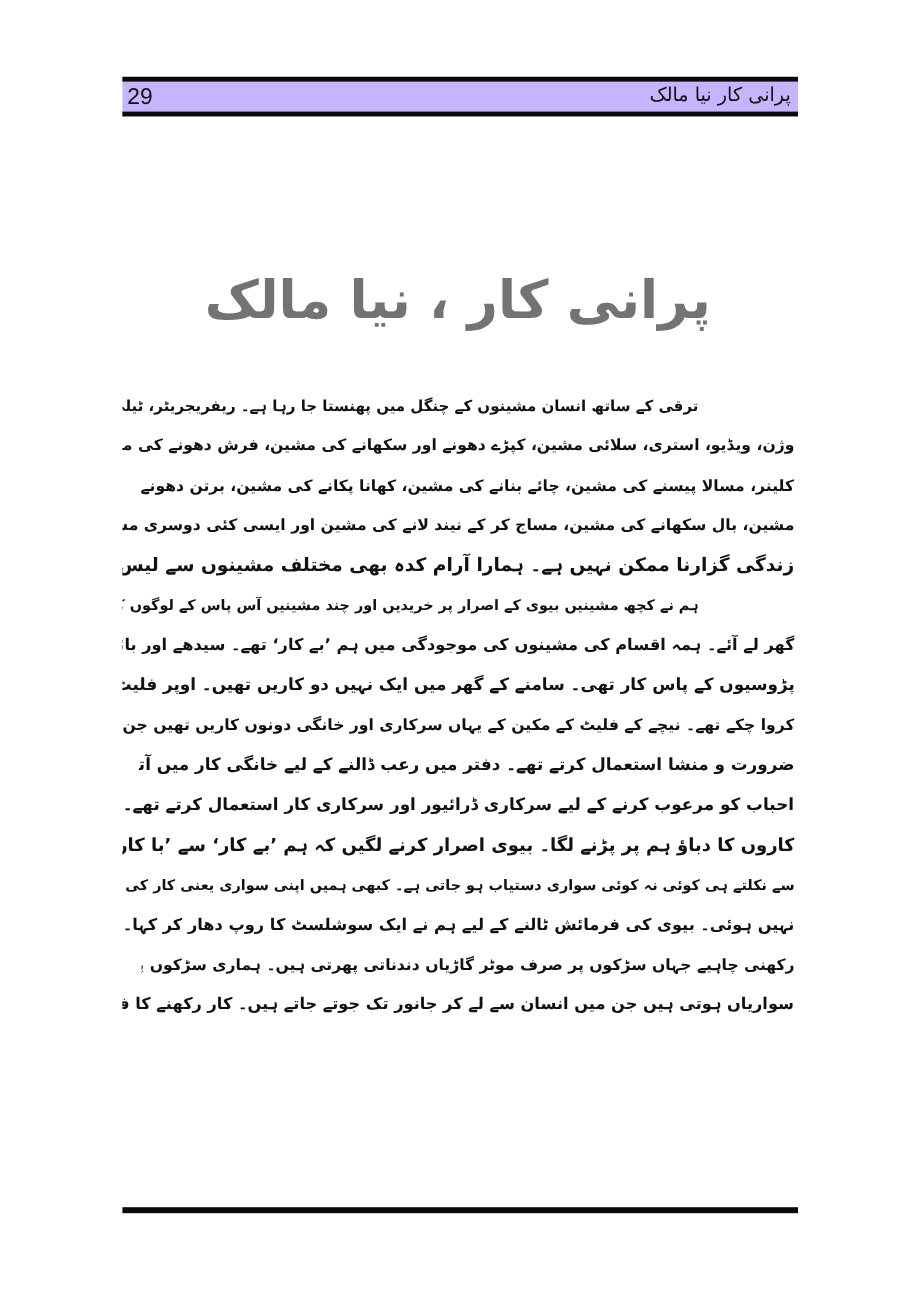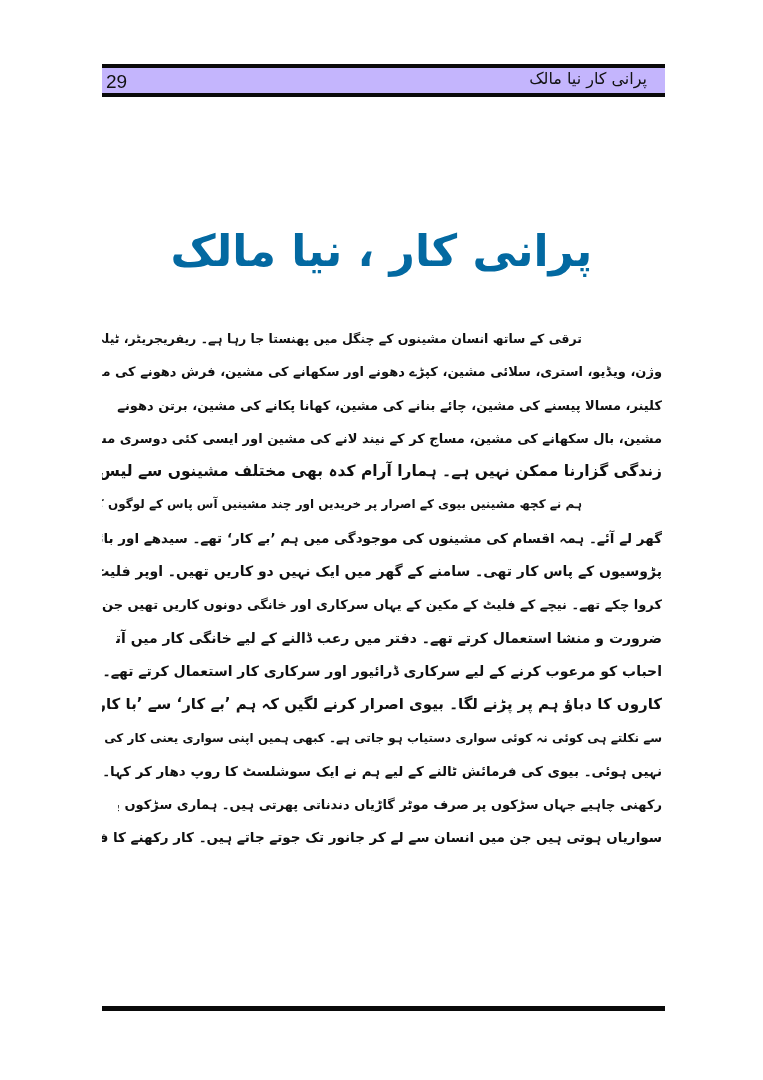--- a/index.html
+++ b/index.html
@@ -10,28 +10,28 @@
     position: absolute; left: 102px; top: 64px; width: 563px; height: 33px;
     background: #c4b5fd; border-top: 4px solid #0a0a0a; border-bottom: 4px solid #0a0a0a;
     box-sizing: border-box;
   }
   .page-number {
     position: absolute; left: 4px; top: 3px;
     font-family: "Liberation Sans", sans-serif; font-size: 19px; color: #111;
     direction: ltr;
   }
   .running-title {
-    position: absolute; right: 18px; top: 1px;
+    position: absolute; right: 6px; top: 1px;
     font-family: "DejaVu Sans", sans-serif; font-size: 16px; color: #111;
     direction: rtl;
   }
 
   .chapter-title {
     position: absolute; left: 0; width: 763px; top: 225px; text-align: center;
-    font-family: "DejaVu Sans", sans-serif; font-weight: bold; font-size: 44px; color: #0369a1;
+    font-family: "DejaVu Sans", sans-serif; font-weight: bold; font-size: 44px; color: #737373;
     direction: rtl; letter-spacing: 0px;
   }
 
   .body-text {
     position: absolute; left: 102px; width: 560px; top: 322px;
     direction: rtl; text-align: justify;
     font-family: "DejaVu Sans", sans-serif; font-size: 15.5px; color: #111; font-weight: bold;
   }
   .line {
     display: block; height: 33.3px; line-height: 33.3px; white-space: nowrap;

